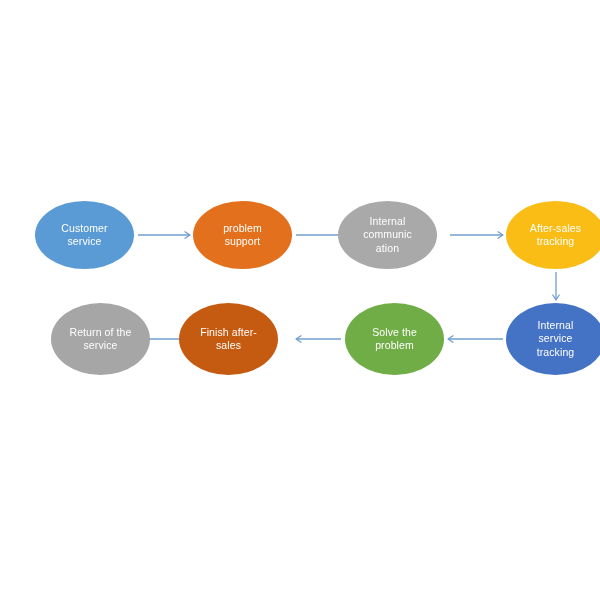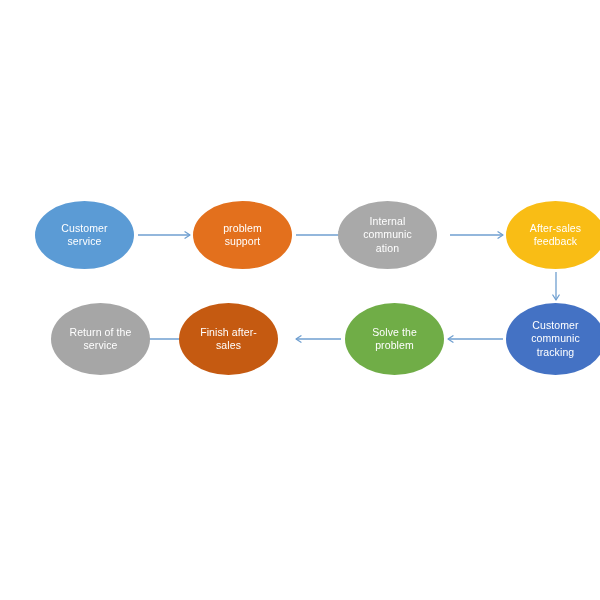--- a/index.html
+++ b/index.html
@@ -90,24 +90,24 @@
       <div class="node" style="left: 12px; top: 201px; width: 99px; height: 68px; background: rgb(91, 155, 213); color: rgb(255, 255, 255);">
         <span class="node-label">Customer service</span>
       </div>
       <div class="node" style="left: 170px; top: 201px; width: 99px; height: 68px; background: rgb(227, 112, 29); color: rgb(255, 255, 255);">
         <span class="node-label">problem support</span>
       </div>
       <div class="node" style="left: 315px; top: 201px; width: 99px; height: 68px; background: rgb(169, 169, 169); color: rgb(255, 255, 255);">
         <span class="node-label">Internal communic ation</span>
       </div>
       <div class="node" style="left: 483px; top: 201px; width: 99px; height: 68px; background: rgb(249, 189, 21); color: rgb(255, 255, 255);">
-        <span class="node-label">After-sales feedback</span>
+        <span class="node-label">After-sales tracking</span>
       </div>
       <div class="node" style="left: 483px; top: 303px; width: 99px; height: 72px; background: rgb(68, 114, 196); color: rgb(255, 255, 255);">
-        <span class="node-label">Customer communic tracking</span>
+        <span class="node-label">Internal service tracking</span>
       </div>
       <div class="node" style="left: 322px; top: 303px; width: 99px; height: 72px; background: rgb(112, 173, 71); color: rgb(255, 255, 255);">
         <span class="node-label">Solve the problem</span>
       </div>
       <div class="node" style="left: 156px; top: 303px; width: 99px; height: 72px; background: rgb(197, 90, 17); color: rgb(255, 255, 255);">
         <span class="node-label">Finish after- sales</span>
       </div>
       <div class="node" style="left: 28px; top: 303px; width: 99px; height: 72px; background: rgb(166, 166, 166); color: rgb(255, 255, 255);">
         <span class="node-label">Return of the service</span>
       </div>

